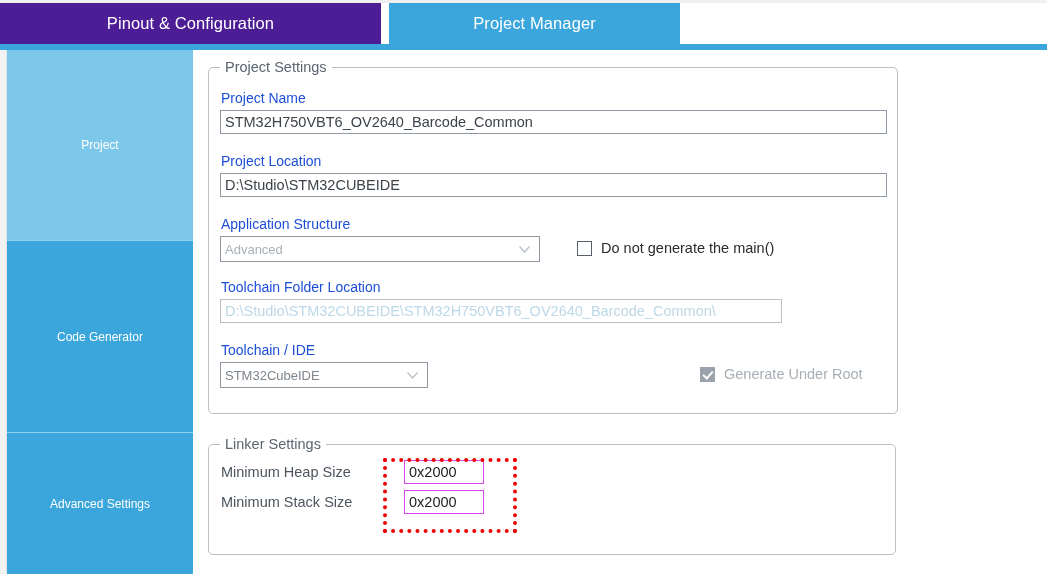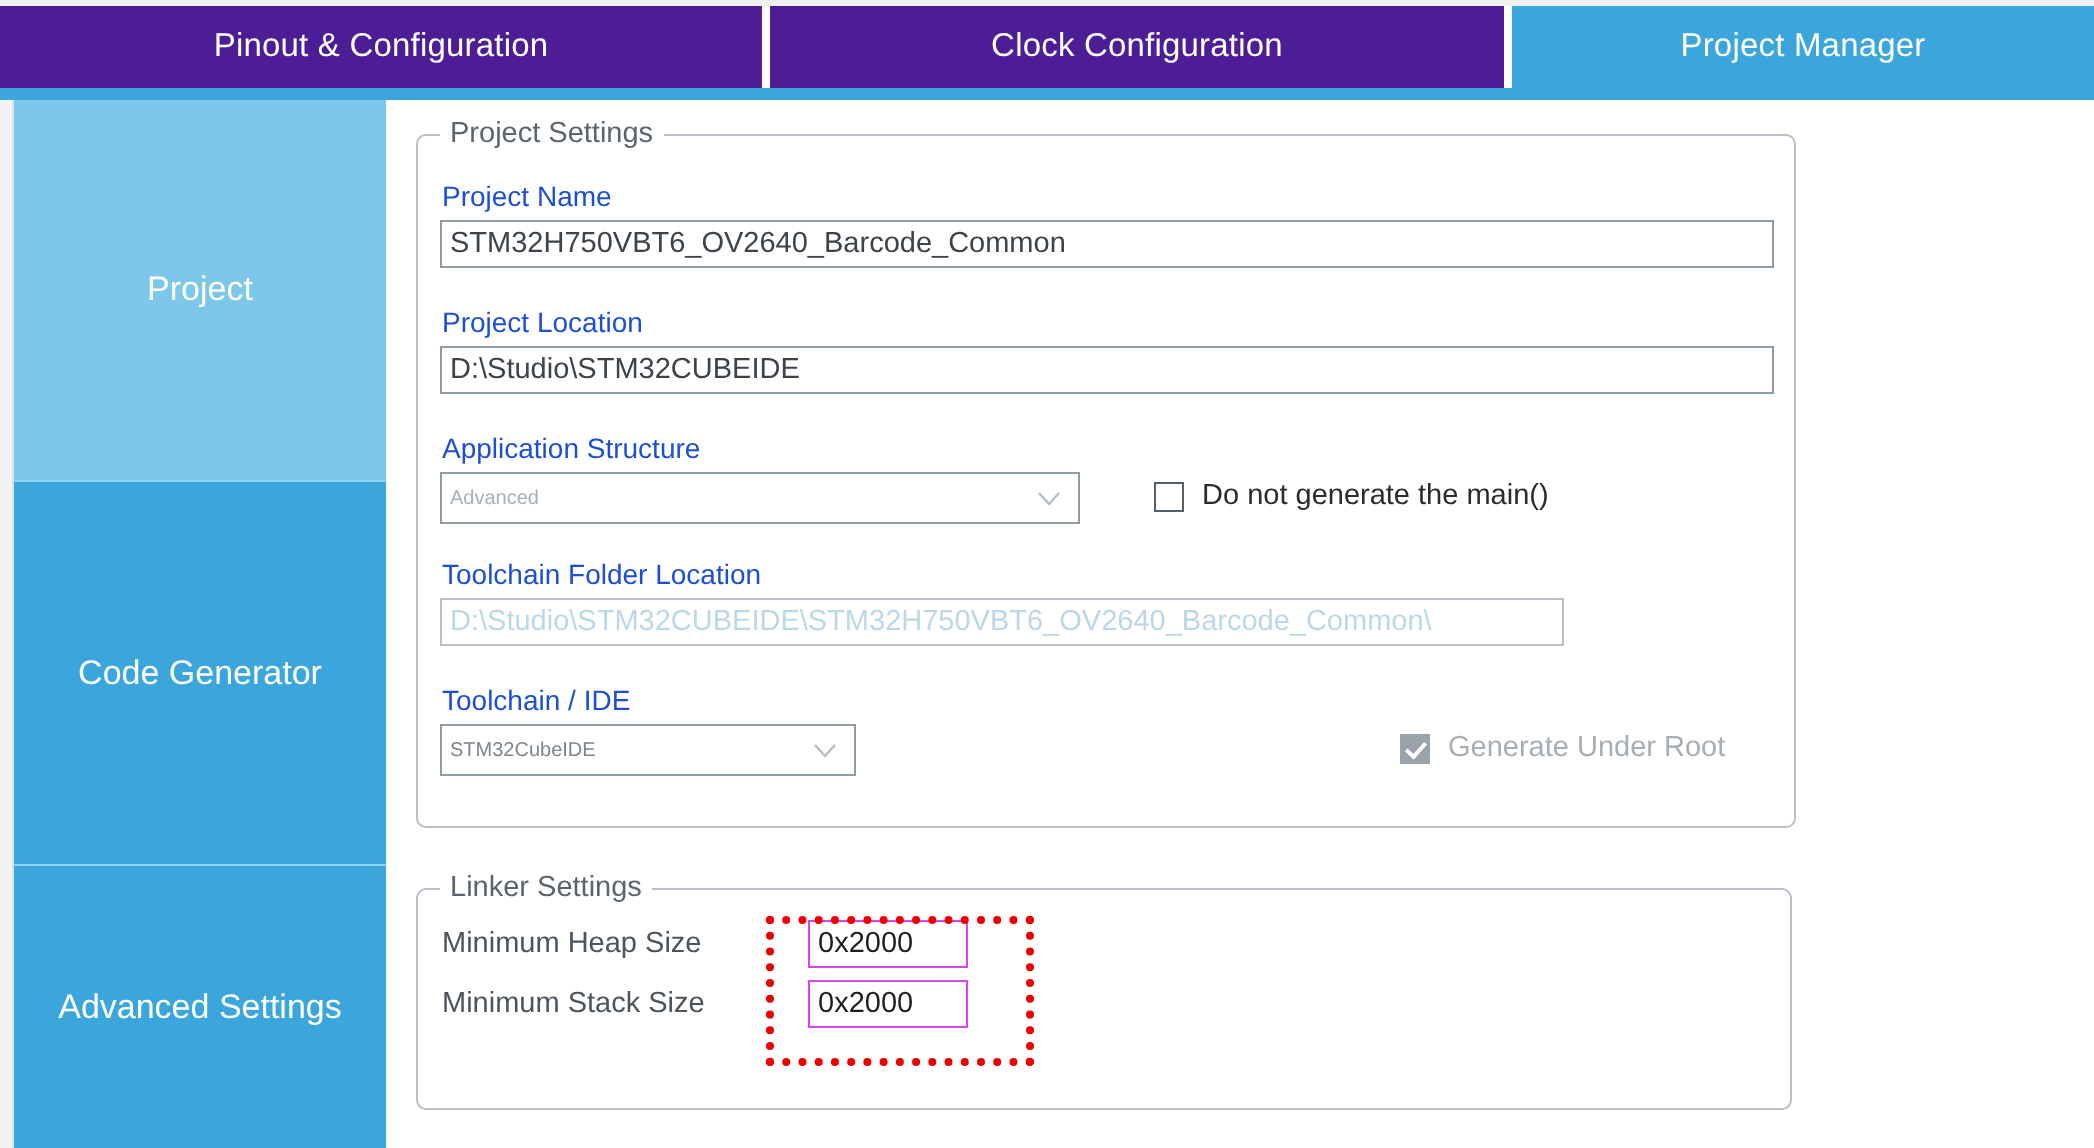--- a/index.html
+++ b/index.html
@@ -92,21 +92,21 @@
     position: absolute;
     left: 7px; top: 50px;
     width: 186px; height: 524px;
   }
   .side-item {
     width: 186px;
     display: flex;
     align-items: center;
     justify-content: center;
     color: #ffffff;
-    font-size: 17px;
+    font-size: 12px;
     box-sizing: border-box;
     user-select: none;
   }
   .side-item.selected { background: #7cc7ea; }
   .side-item.normal   { background: #3aa6dc; }
   .side-item.s1 { height: 190px; }
   .side-item.s2 { height: 192px; border-top: 1px solid #8fd0ee; }
   .side-item.s3 { height: 142px; border-top: 1px solid #8fd0ee; }
 
   .sidebar-rightedge {
@@ -177,21 +177,21 @@
     color: #bcd8e8;
     border-color: #b9bfc6;
   }
 
   
   .combo {
     position: absolute;
     border: 1px solid #8f9aa5;
     background: #ffffff;
     box-sizing: border-box;
-    font-size: 10px;
+    font-size: 13px;
     color: #a8b0b8;
     display: flex;
     align-items: center;
     padding: 0 4px;
     white-space: nowrap;
   }
   .combo .caret {
     position: absolute;
     right: 9px;
     top: 50%;
@@ -275,23 +275,20 @@
 </head>
 <body>
 
 <div class="topstrip"></div>
 
 <div class="tabbar">
   <div class="tab inactive tab1">
     <span>Pinout &amp; Configuration</span>
   </div>
   <div class="tab-divider"></div>
-  <div class="tab inactive tab2">
-    <span>Clock Configuration</span>
-  </div>
   <div class="tab-divider"></div>
   <div class="tab active tab3">
     <span>Project Manager</span>
   </div>
 </div>
 <div class="header-underline"></div>
 <div class="header-underline2"></div>
 
 <div class="body-area"></div>
 <div class="gutter"></div>

